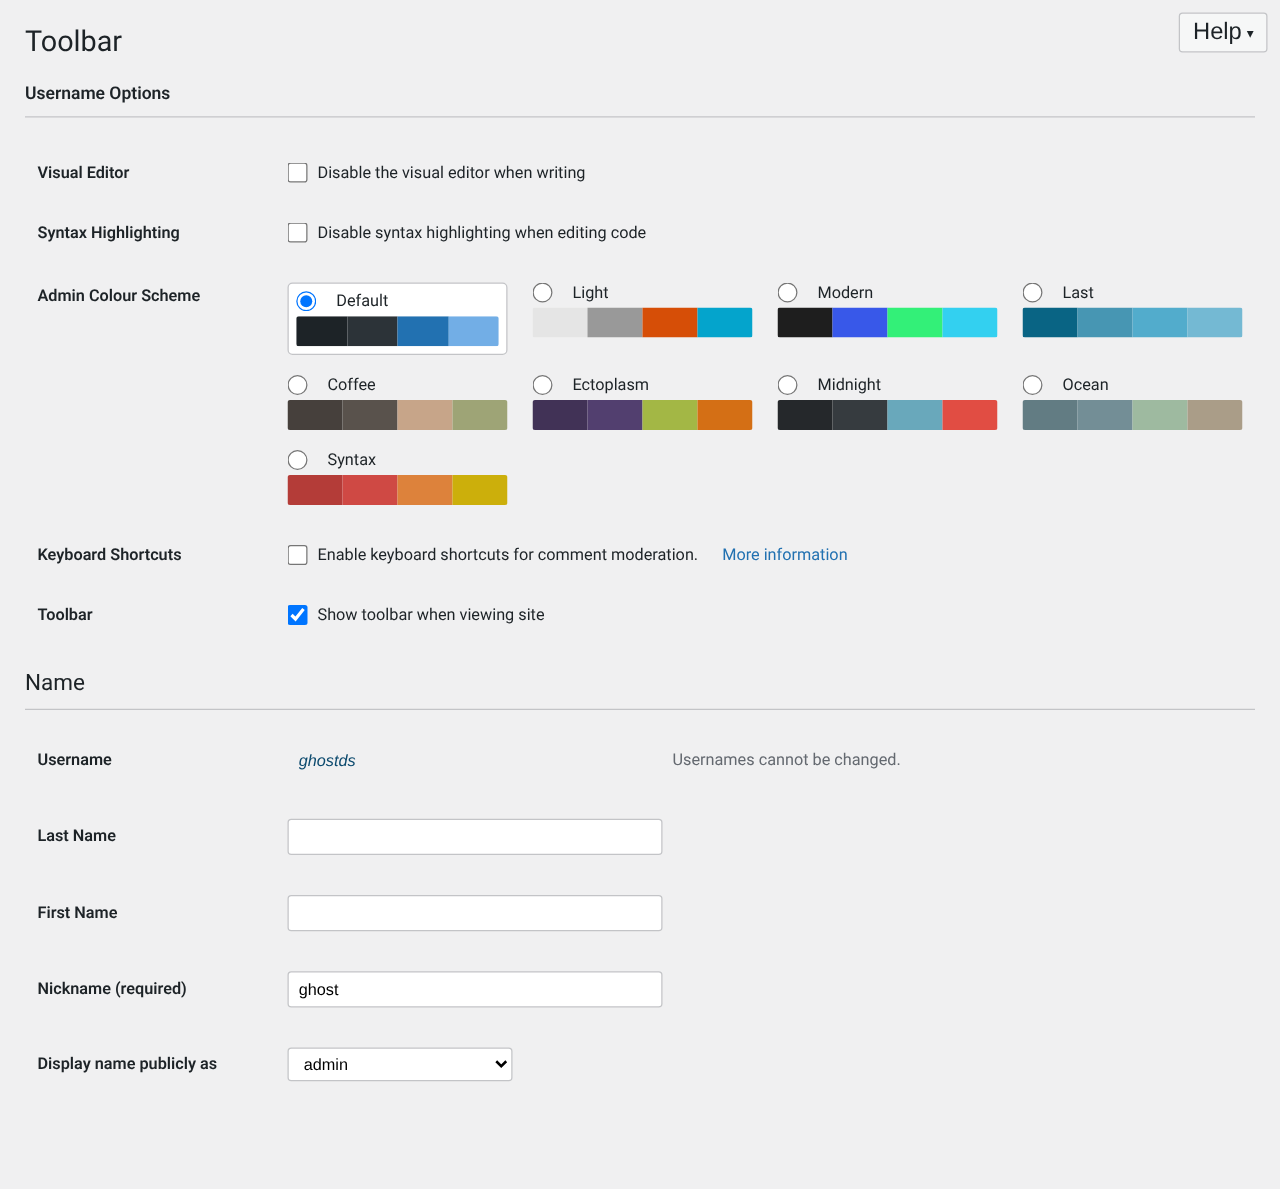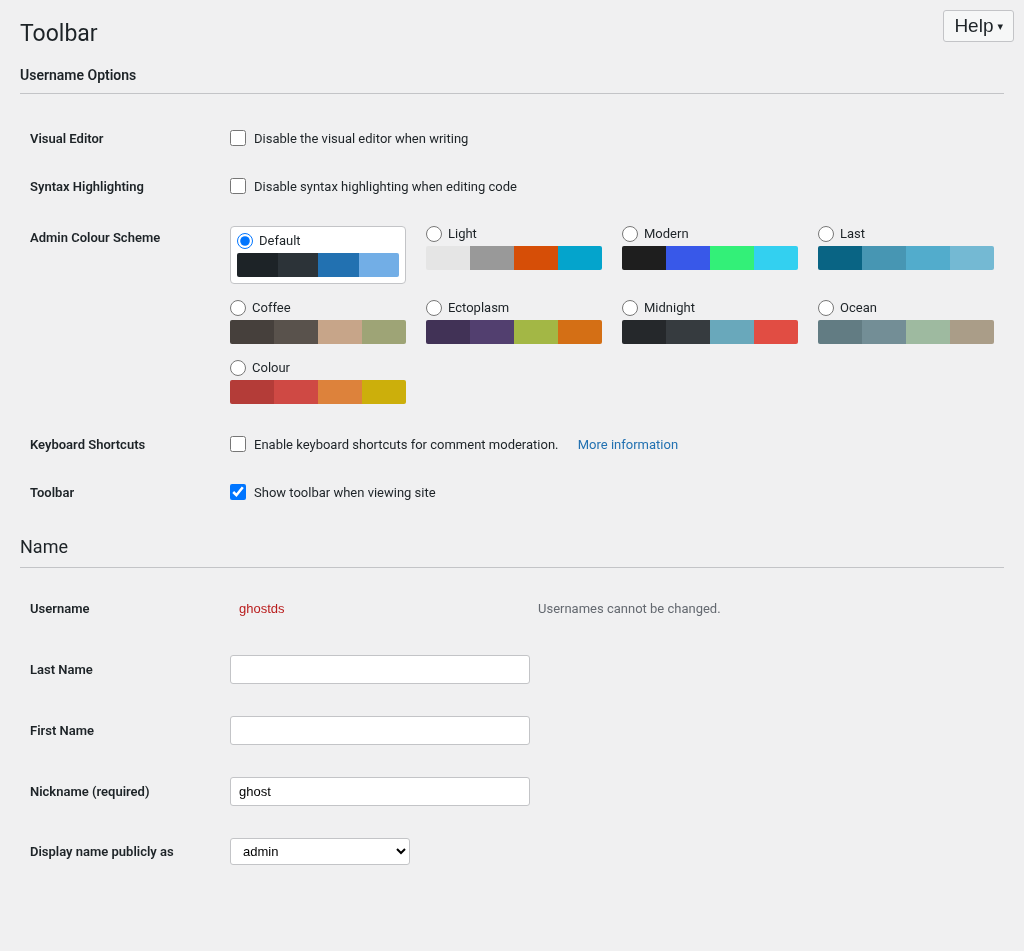--- a/index.html
+++ b/index.html
@@ -97,22 +97,22 @@
       max-width: 780px;
     }
     .color-scheme-option {
       display: flex;
       flex-direction: column;
       gap: 4px;
       cursor: pointer;
     }
     .color-scheme-option .scheme-label {
       display: flex;
-      align-items: flex-start;
-      gap: 6px;
+      align-items: center;
+      gap: 16px;
       font-size: 13px;
     }
     .color-scheme-option input[type="radio"] {
       width: 16px;
       height: 16px;
       cursor: pointer;
     }
     .color-swatch {
       display: flex;
       height: 24px;
@@ -168,21 +168,22 @@
       max-width: 300px;
       padding: 6px 8px;
       border: 1px solid #c3c4c7;
       border-radius: 3px;
       font-size: 13px;
       background: #fff;
     }
     input.text-input.readonly-field {
       background: transparent;
       border: 1px solid transparent;
-      color: #b91c1c;
+      color: #0c4a6e;
+      font-style: italic;
     }
     .username-note {
       color: #646970;
       font-size: 13px;
       margin-left: 8px;
     }
     .username-row {
       display: flex;
       align-items: center;
     }
@@ -348,21 +349,21 @@
                 <span style="background:#627c83;"></span>
                 <span style="background:#738e96;"></span>
                 <span style="background:#9ebaa0;"></span>
                 <span style="background:#aa9d88;"></span>
               </div>
             </div>
 
             <div class="color-scheme-option sunrise-item">
               <label class="scheme-label">
                 <input type="radio" name="admin_color" style="">
-                <span>Colour</span>
+                <span>Syntax</span>
               </label>
               <div class="color-swatch">
                 <span style="background:#b43c38;"></span>
                 <span style="background:#cf4944;"></span>
                 <span style="background:#dd823b;"></span>
                 <span style="background:#ccaf0b;"></span>
               </div>
             </div>
 
           </div>

